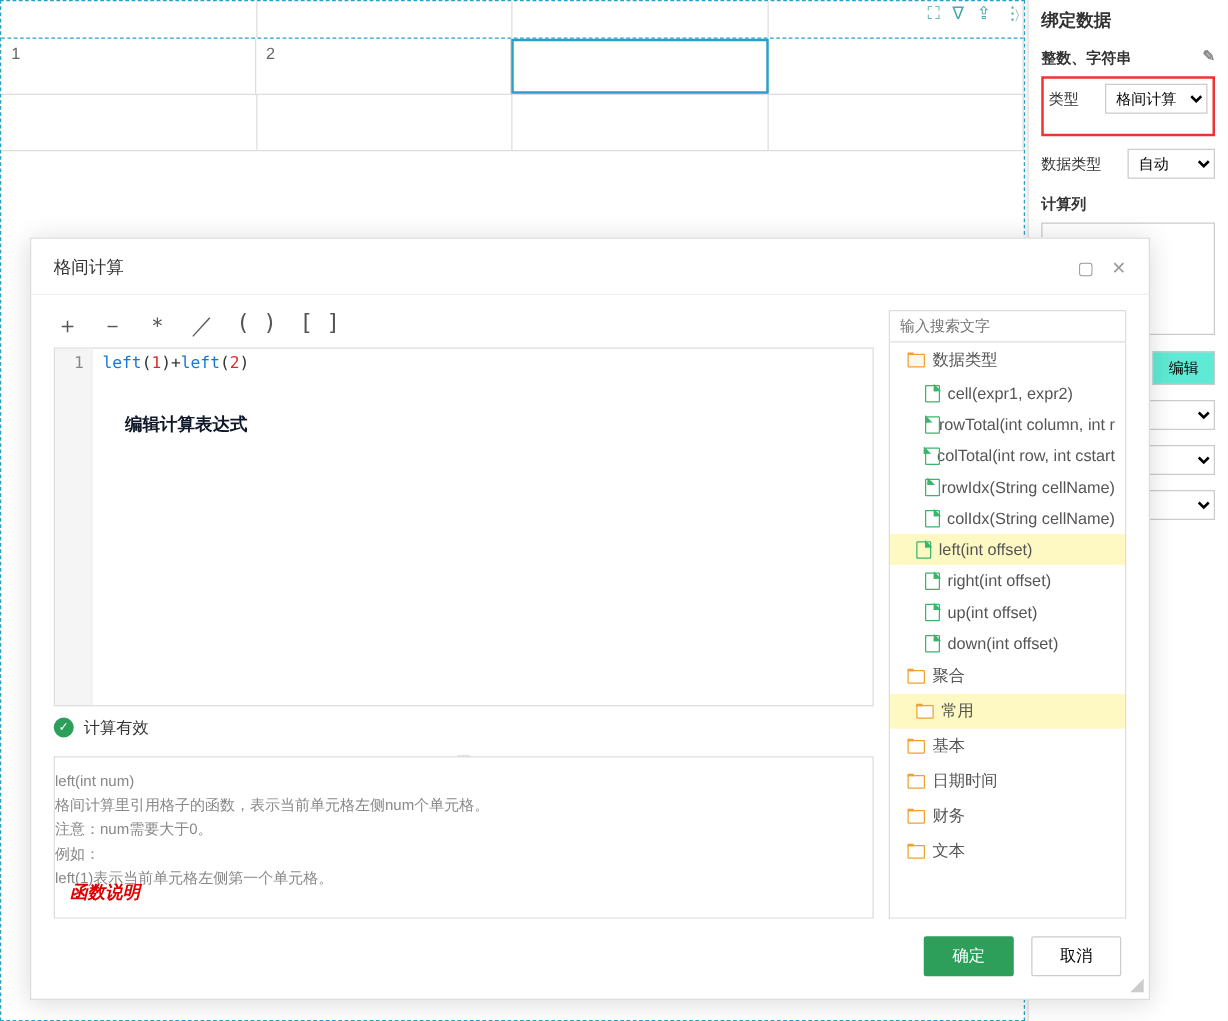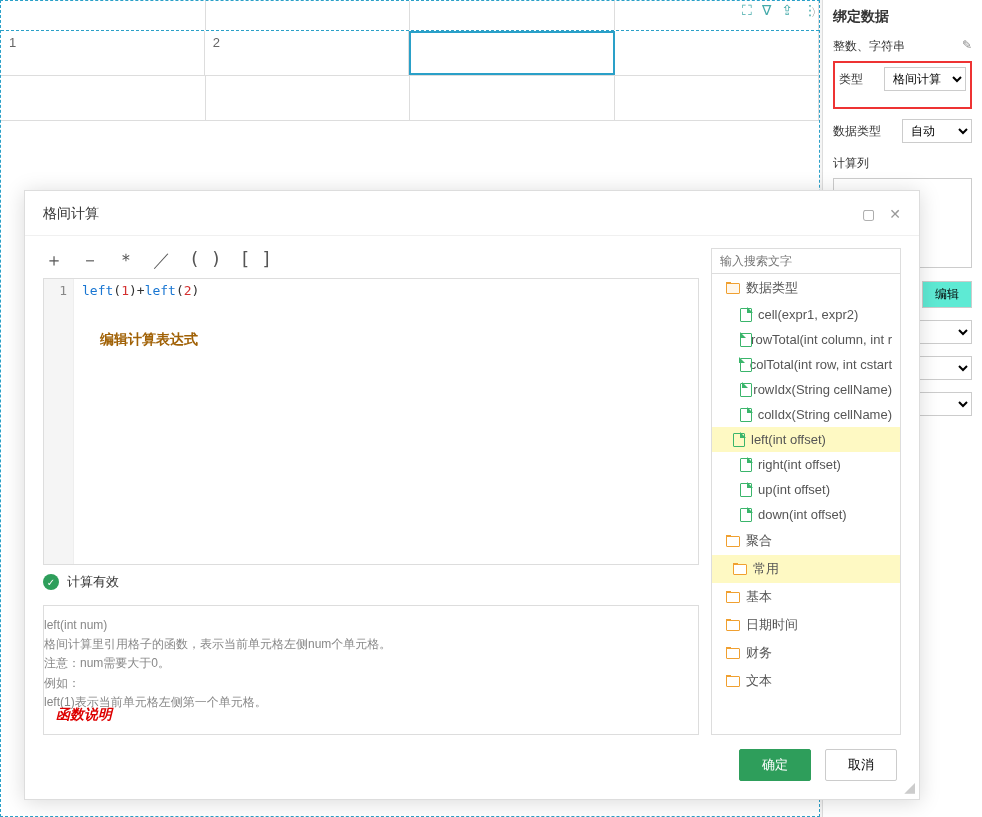--- a/index.html
+++ b/index.html
@@ -10,21 +10,21 @@
 .bg-sheet .row { height: 45px; border-bottom: 1px solid #ddd; display: flex; }
 .bg-sheet .row.header { height: 30px; border-bottom: 1px dashed #2aa0c8; }
 .bg-sheet .cell { flex: 1; border-right: 1px solid #ddd; padding: 4px 8px; color: #666; }
 .bg-sheet .cell.sel { border: 2px solid #2aa0c8; }
 .bg-toolbar { position: absolute; right: 165px; top: 2px; display: flex; gap: 10px; }
 .bg-toolbar span { color: #4aa; font-size: 14px; cursor: pointer; }
 
 
 .right-panel { position: absolute; right: 0; top: 0; width: 160px; height: 817px; background: #fff; border-left: 1px solid #ddd; padding: 8px 10px; }
 .right-panel .title { font-size: 14px; font-weight: bold; margin-bottom: 12px; }
-.right-panel .sub { font-size: 12px; color: #333; margin-bottom: 6px; }
+.right-panel .sub { font-size: 12px; color: #333; margin-bottom: 6px; font-weight: bold; }
 .right-panel .edit-icon { float: right; color: #888; cursor: pointer; }
 .right-panel .row { display: flex; align-items: center; margin-bottom: 12px; gap: 21px; }
 .right-panel .row label { font-size: 12px; color: #333; white-space: nowrap; }
 .right-panel select { flex: 1; border: 1px solid #ccc; padding: 3px 4px; font-size: 12px; background: #fff; }
 .right-panel .hl { border: 2px solid #e33; padding: 4px; margin-bottom: 10px; }
 .right-panel .small-sel { width: 100%; border: 1px solid #ccc; padding: 3px 4px; font-size: 12px; margin-bottom: 12px; background: #fff; }
 .right-panel .btn-edit { padding: 4px 12px; border: 1px solid #ccc; background: #5eead4; font-size: 12px; cursor: pointer; }
 
 .expand-handle { position: absolute; right: 160px; top: 5px; color: #888; font-size: 11px; cursor: pointer; }
 
@@ -37,21 +37,21 @@
 .modal-body { flex: 1; display: flex; padding: 12px 18px 0; gap: 12px; overflow: hidden; }
 .left-col { flex: 1; display: flex; flex-direction: column; min-width: 0; }
 .ops { display: flex; gap: 18px; padding: 0 0 6px 2px; font-size: 18px; color: #555; font-family: Consolas, monospace; }
 .ops span { cursor: pointer; }
 
 .editor { border: 1px solid #ddd; flex: 1; min-height: 260px; position: relative; font-family: Consolas, monospace; font-size: 13px; }
 .gutter { position: absolute; left: 0; top: 0; bottom: 0; width: 30px; background: #f5f5f5; border-right: 1px solid #eee; text-align: right; padding: 4px 6px 0 0; color: #888; }
 .code { position: absolute; left: 30px; top: 0; right: 0; padding: 4px 8px; }
 .code .fn { color: #1976d2; }
 .code .num { color: #d32f2f; }
-.annot-edit { position: absolute; left: 56px; top: 52px; color: #a16207; font-size: 14px; font-family: "Microsoft YaHei"; font-weight: bold; }
+.annot-edit { position: absolute; left: 56px; top: 52px; color: #0f172a; font-size: 14px; font-family: "Microsoft YaHei"; font-weight: bold; }
 
 .valid { display: flex; align-items: center; gap: 8px; margin: 8px 0; font-size: 13px; color: #333; }
 .valid .chk { width: 16px; height: 16px; background: #2e9e5b; border-radius: 50%; display: inline-flex; align-items: center; justify-content: center; color: #fff; font-size: 10px; }
 .drag { height: 6px; text-align: center; color: #ccc; font-size: 10px; cursor: ns-resize; }
 
 .help { border: 1px solid #ddd; min-height: 130px; padding: 10px 0; font-size: 12px; color: #888; line-height: 1.6; position: relative; }
 .annot-help { position: absolute; left: 12px; bottom: 8px; color: #d00; font-size: 14px; font-style: italic; font-family: "Microsoft YaHei"; font-weight: bold; }
 
 .right-col { width: 190px; display: flex; flex-direction: column; }
 .right-col .rtitle { font-size: 13px; margin-bottom: 4px; color: #333; }

